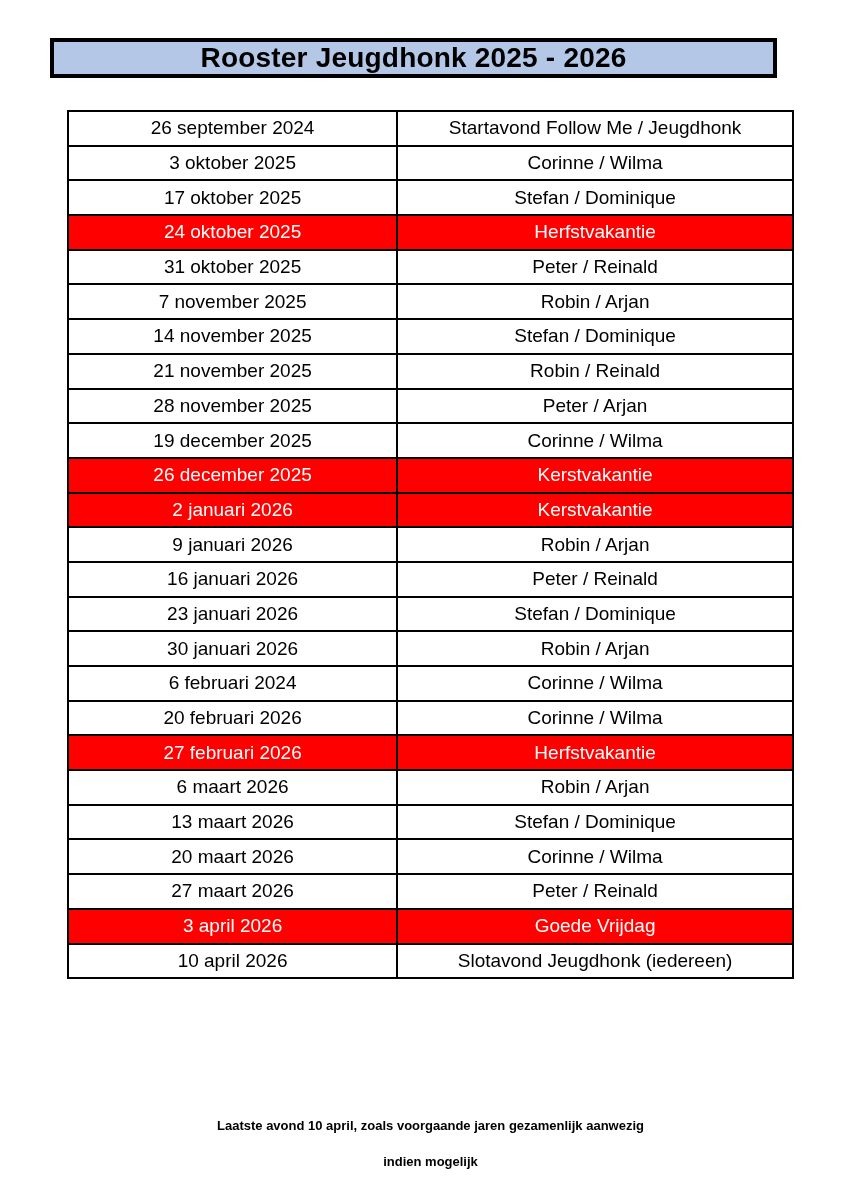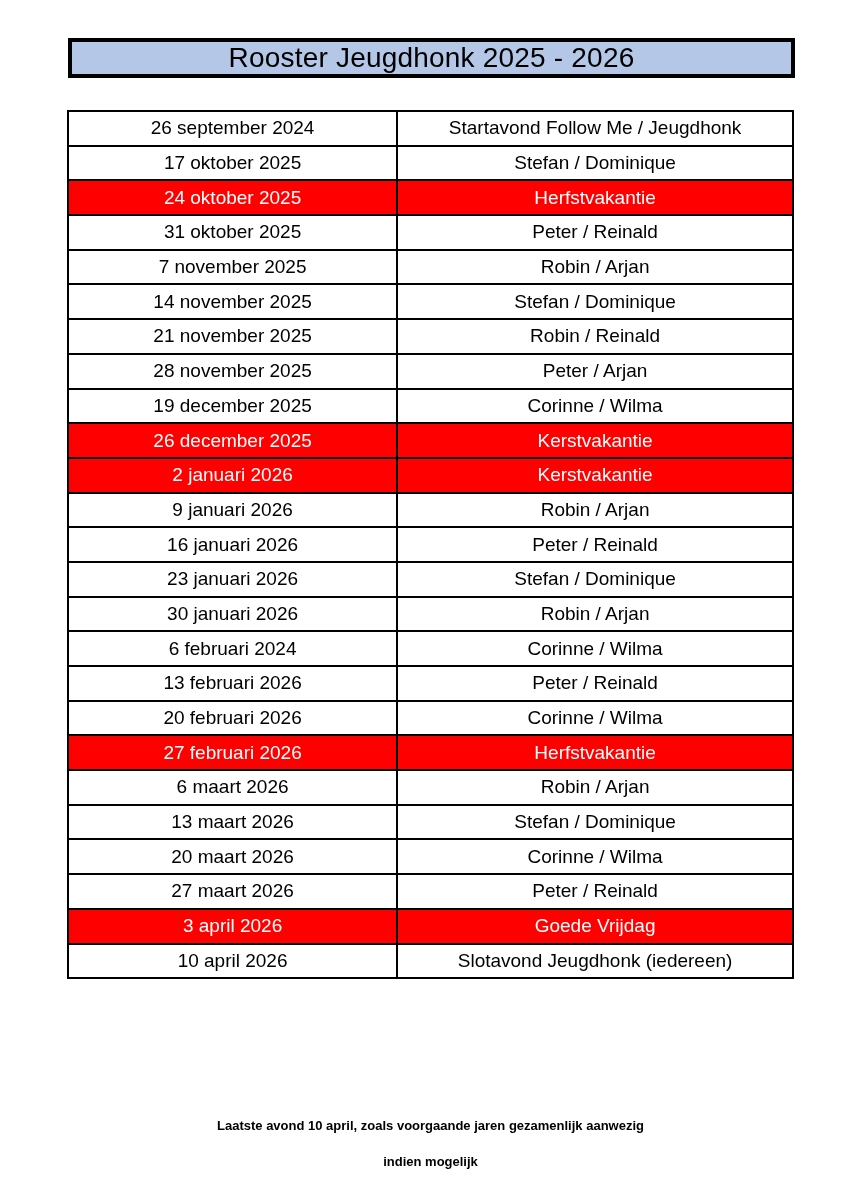--- a/index.html
+++ b/index.html
@@ -15,32 +15,32 @@
   }
   .page {
     position: relative;
     width: 861px;
     height: 1200px;
     background: var(--page-bg, #ffffff);
     overflow: hidden;
   }
   .title-box {
     position: absolute;
-    left: 68px;
+    left: 50px;
     top: 38px;
     width: 727px;
     height: 40px;
     box-sizing: border-box;
     background: var(--title-bg, #b4c7e7);
     border: 4px solid var(--border-color, #000000);
     display: flex;
     align-items: center;
     justify-content: center;
     font-size: 28px;
-    font-weight: normal;
+    font-weight: bold;
     letter-spacing: 0.2px;
     text-align: right;
   }
   table.schedule {
     position: absolute;
     left: 67px;
     top: 110px;
     width: 727px;
     border-collapse: collapse;
     table-layout: fixed;
@@ -92,20 +92,24 @@
     <colgroup>
       <col class="date-col">
       <col class="assignment-col">
     </colgroup>
     <tbody>
         <tr>
           <td>26 september 2024</td>
           <td>Startavond Follow Me / Jeugdhonk</td>
         </tr>
         <tr>
+          <td>3 oktober 2025</td>
+          <td>Corinne / Wilma</td>
+        </tr>
+        <tr>
           <td>17 oktober 2025</td>
           <td>Stefan / Dominique</td>
         </tr>
         <tr class="holiday">
           <td>24 oktober 2025</td>
           <td>Herfstvakantie</td>
         </tr>
         <tr>
           <td>31 oktober 2025</td>
           <td>Peter / Reinald</td>
@@ -150,24 +154,20 @@
           <td>23 januari 2026</td>
           <td>Stefan / Dominique</td>
         </tr>
         <tr>
           <td>30 januari 2026</td>
           <td>Robin / Arjan</td>
         </tr>
         <tr>
           <td>6 februari 2024</td>
           <td>Corinne / Wilma</td>
-        </tr>
-        <tr>
-          <td>13 februari 2026</td>
-          <td>Peter / Reinald</td>
         </tr>
         <tr>
           <td>20 februari 2026</td>
           <td>Corinne / Wilma</td>
         </tr>
         <tr class="holiday regular">
           <td>27 februari 2026</td>
           <td>Herfstvakantie</td>
         </tr>
         <tr>

